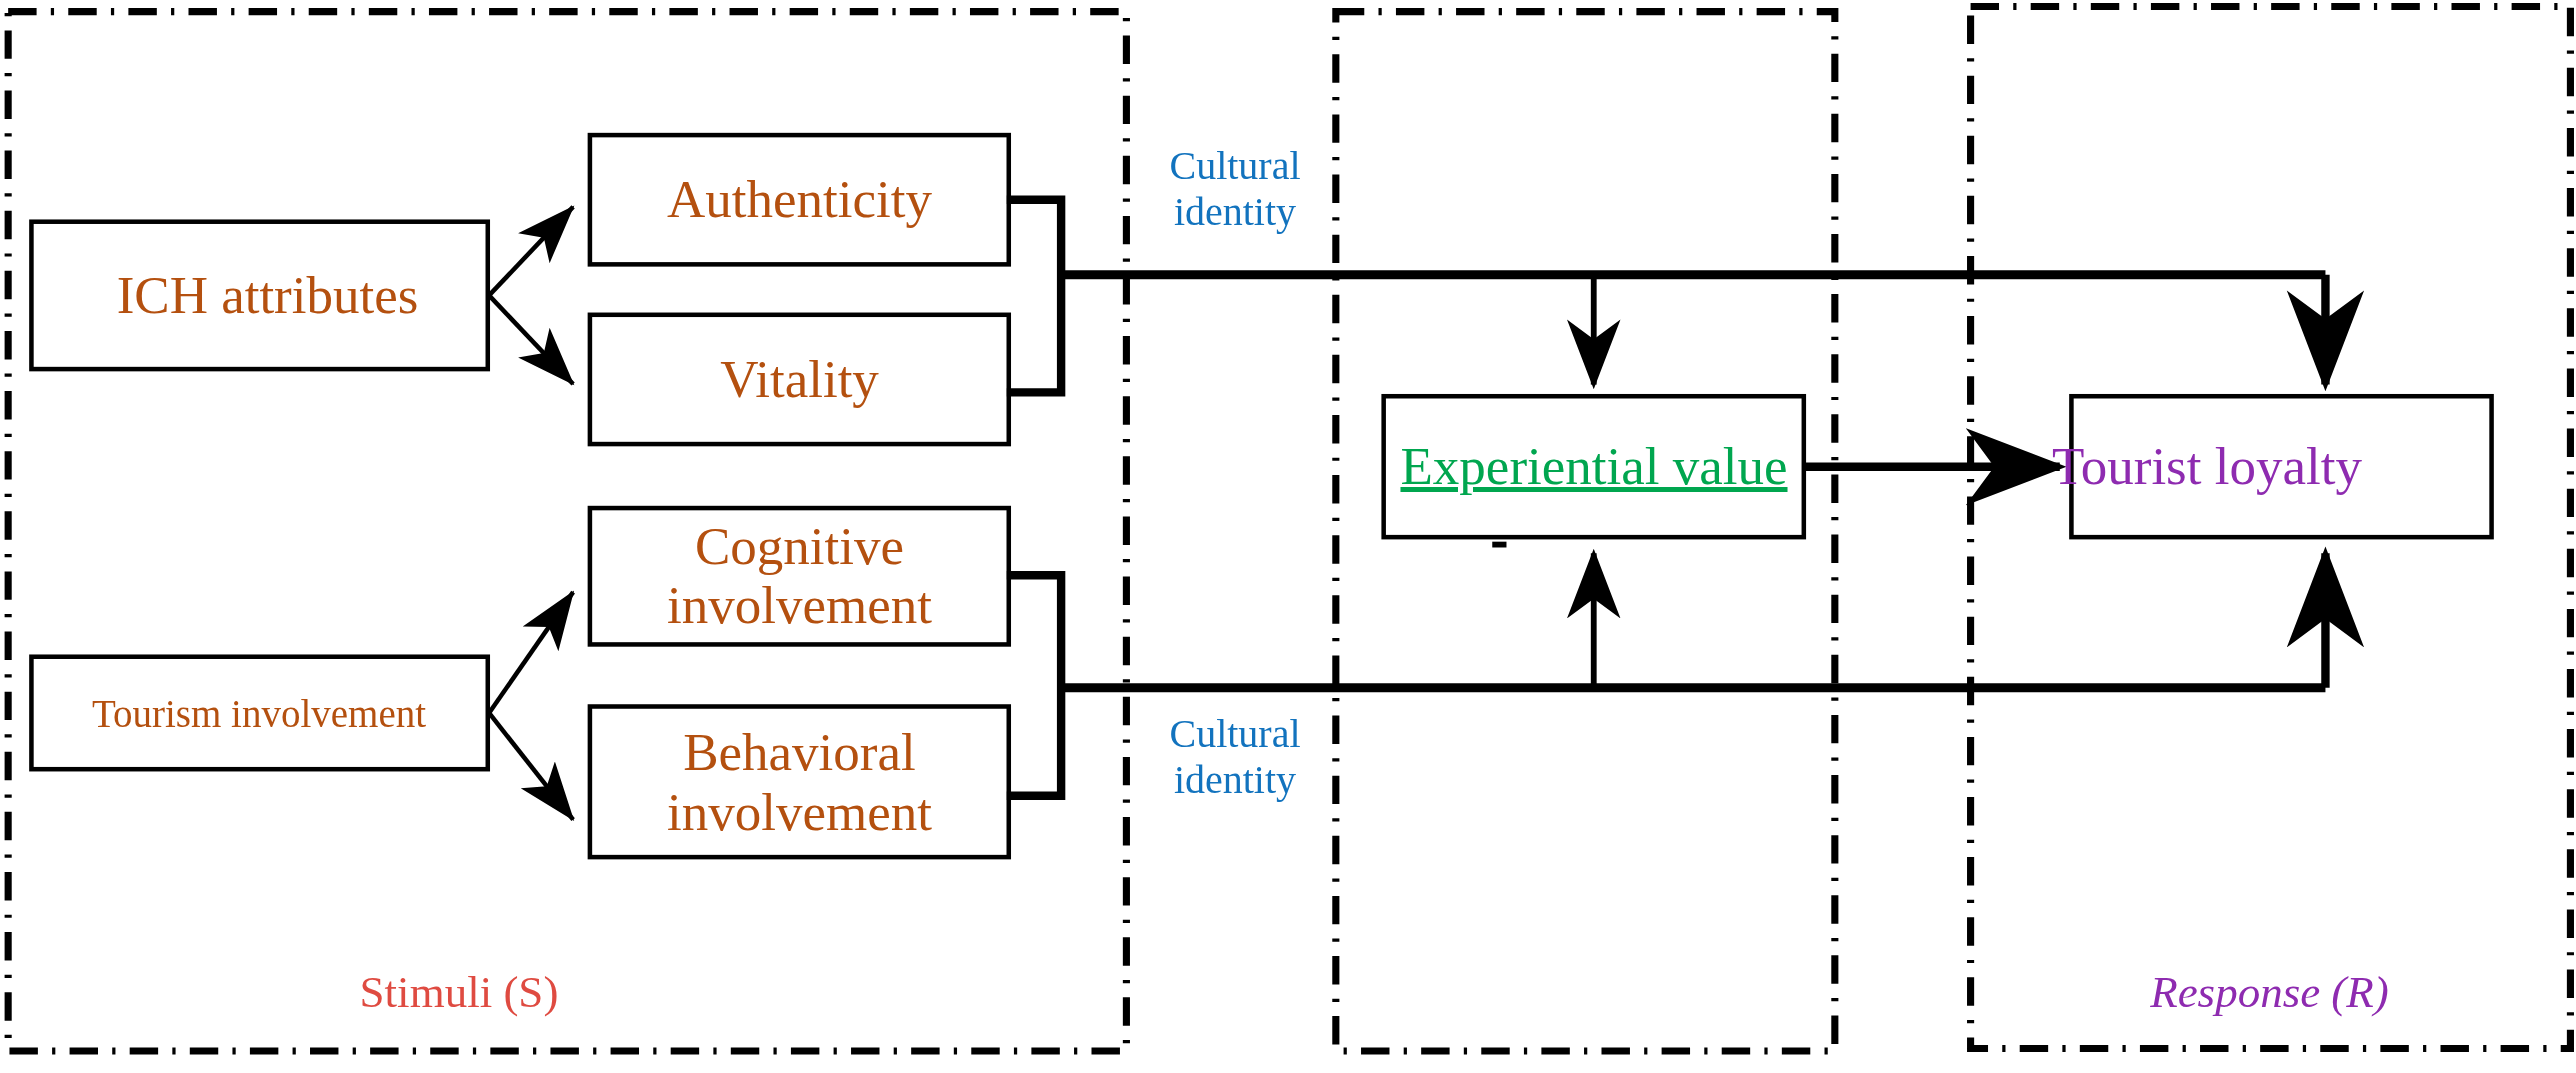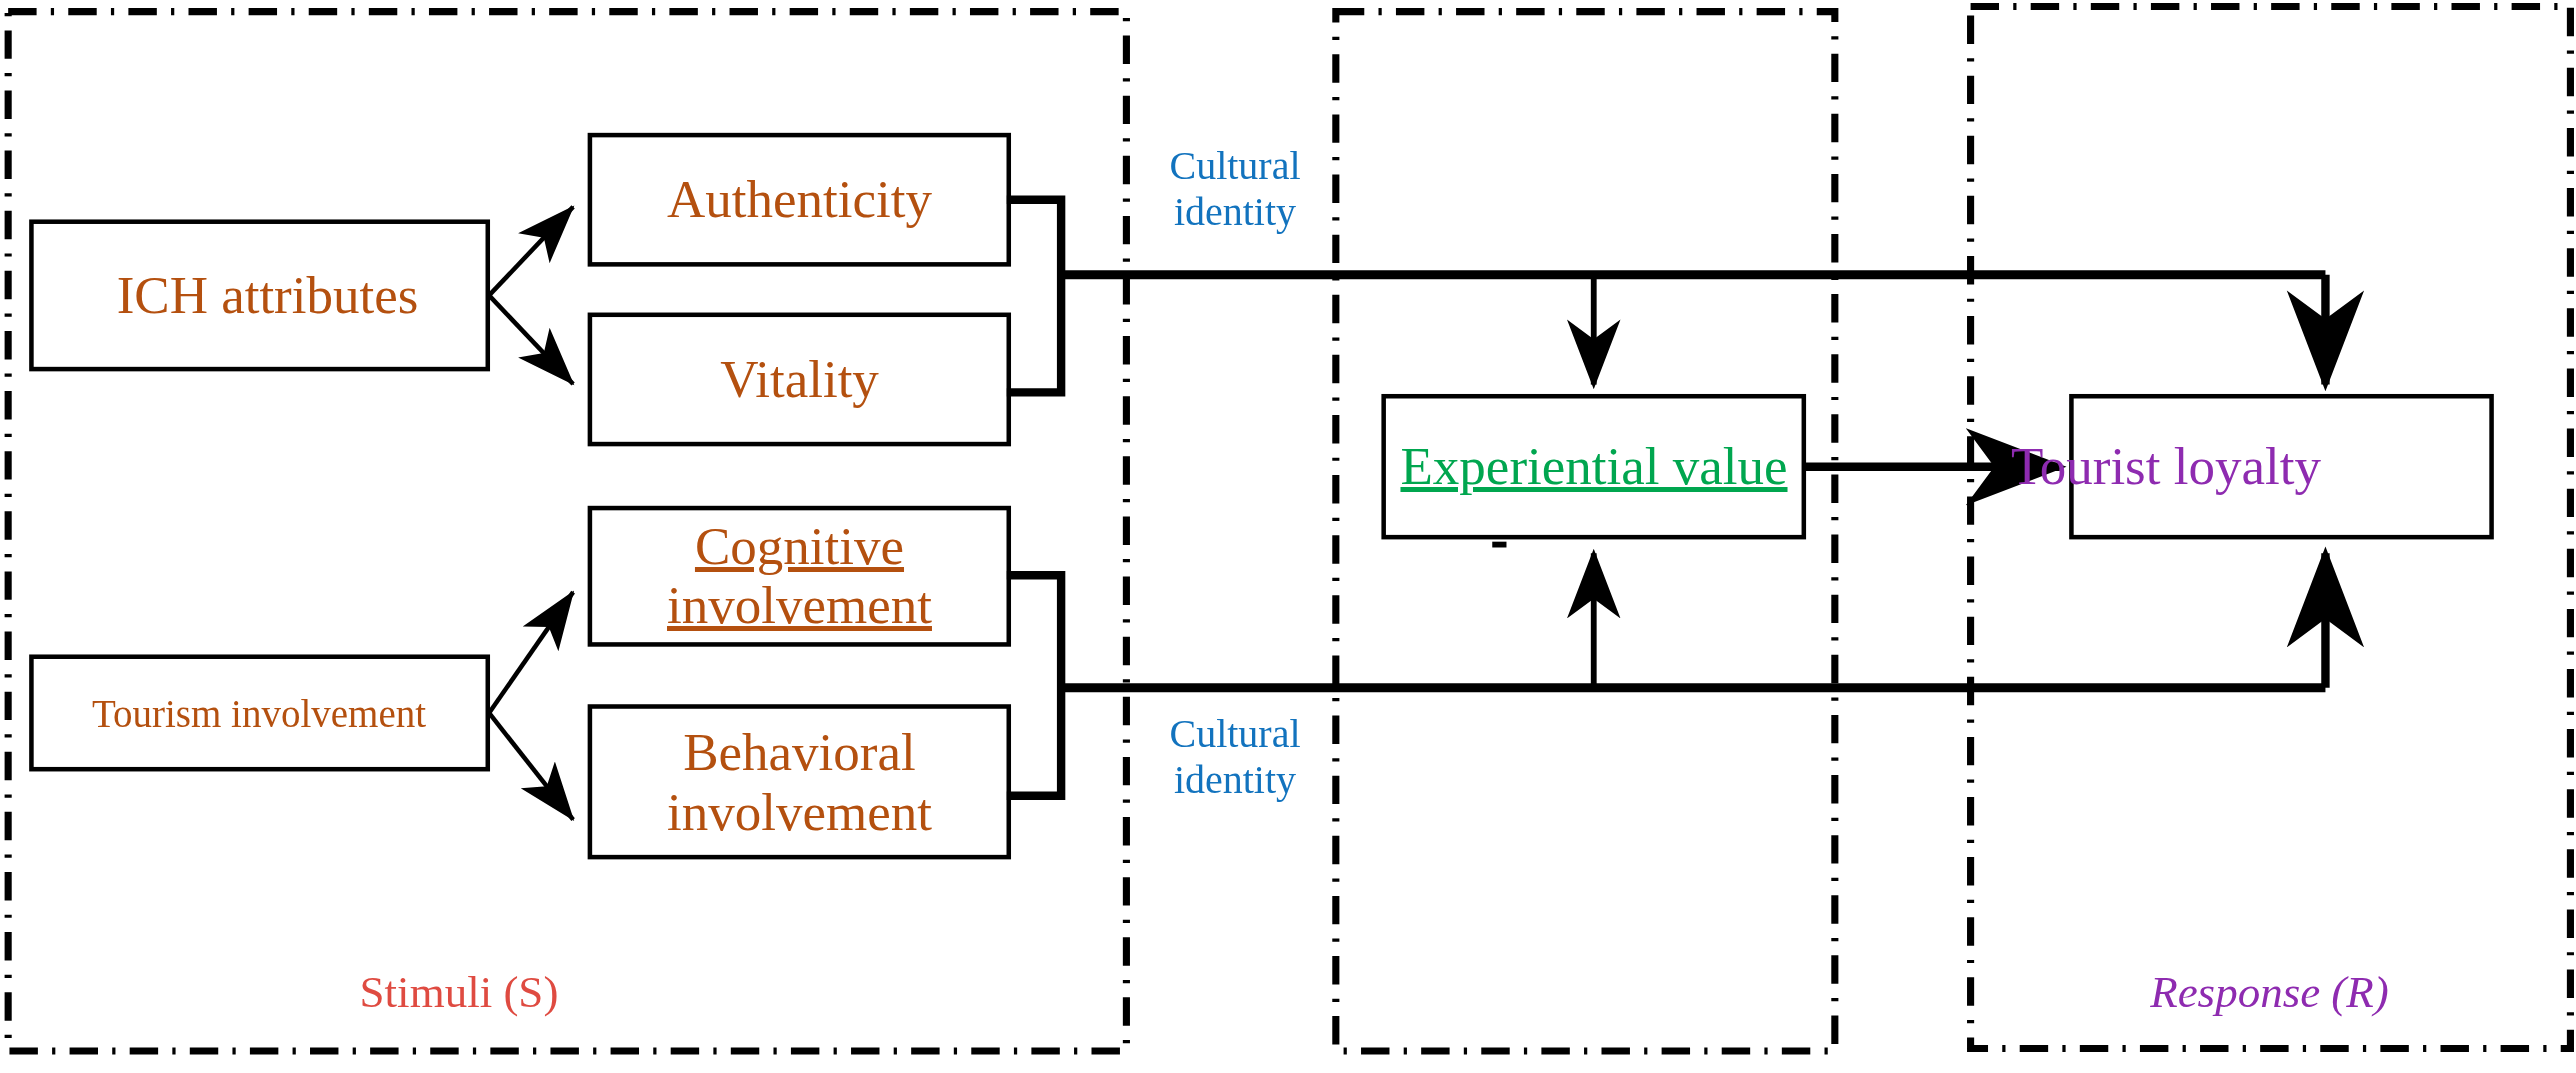--- a/index.html
+++ b/index.html
@@ -114,29 +114,29 @@
   </svg>
 
   <div class="tbox node-label" style="left:31px;top:222px;width:456px;height:147px;padding-left:17px;">ICH attributes</div>
 
   <div class="tbox node-label" style="left:590px;top:135px;width:419px;height:129px;">Authenticity</div>
 
   <div class="tbox node-label" style="left:590px;top:315px;width:419px;height:129px;">Vitality</div>
 
   <div class="tbox node-label" style="left:31px;top:657px;width:456px;height:113px;font-size:39px;">Tourism involvement</div>
 
-  <div class="tbox node-label" style="left:590px;top:508px;width:419px;height:136px;text-decoration:underline;">Cognitive
+  <div class="tbox node-label" style="left:590px;top:508px;width:419px;height:136px;">Cognitive
 involvement</div>
 
   <div class="tbox node-label" style="left:590px;top:707px;width:419px;height:151px;">Behavioral
 involvement</div>
 
   <div class="tbox node-label green" style="left:1384px;top:396px;width:420px;height:141px;">Experiential value</div>
 
-  <div class="tbox node-label purple" style="left:1956px;top:396px;width:420px;height:141px;">Tourist loyalty</div>
+  <div class="tbox node-label purple" style="left:1997px;top:396px;width:420px;height:141px;">Tourist loyalty</div>
 
   <div class="tbox ci-label" style="left:1138px;top:137px;width:194px;height:103px;">Cultural
 identity</div>
 
   <div class="tbox ci-label" style="left:1138px;top:705px;width:194px;height:103px;">Cultural
 identity</div>
 
   <div class="tbox zone-label zone-stimuli" style="left:278px;top:957px;width:362px;height:71px;">Stimuli (S)</div>
 
 

